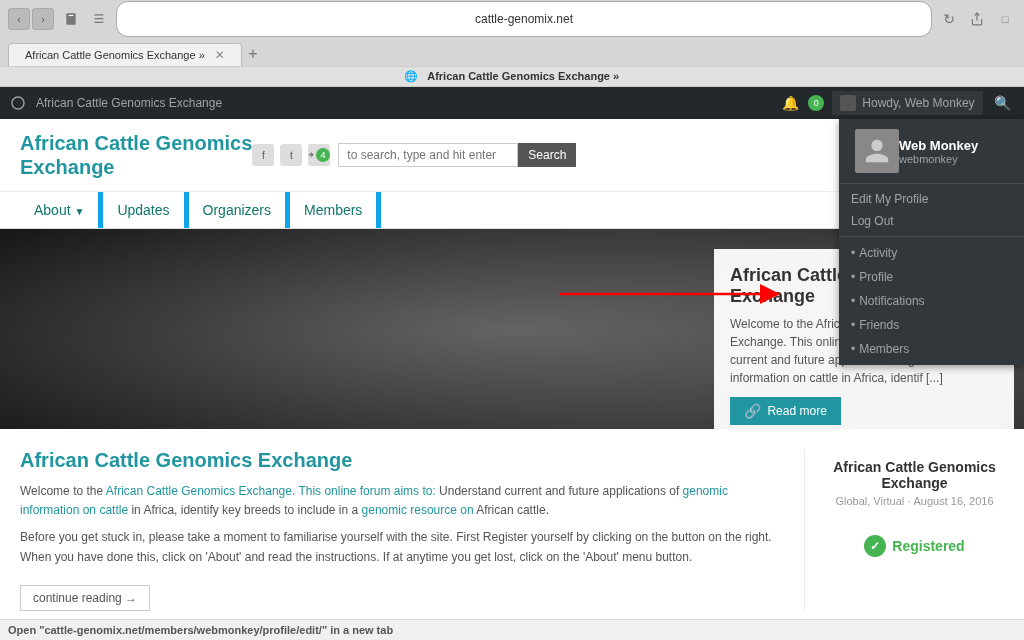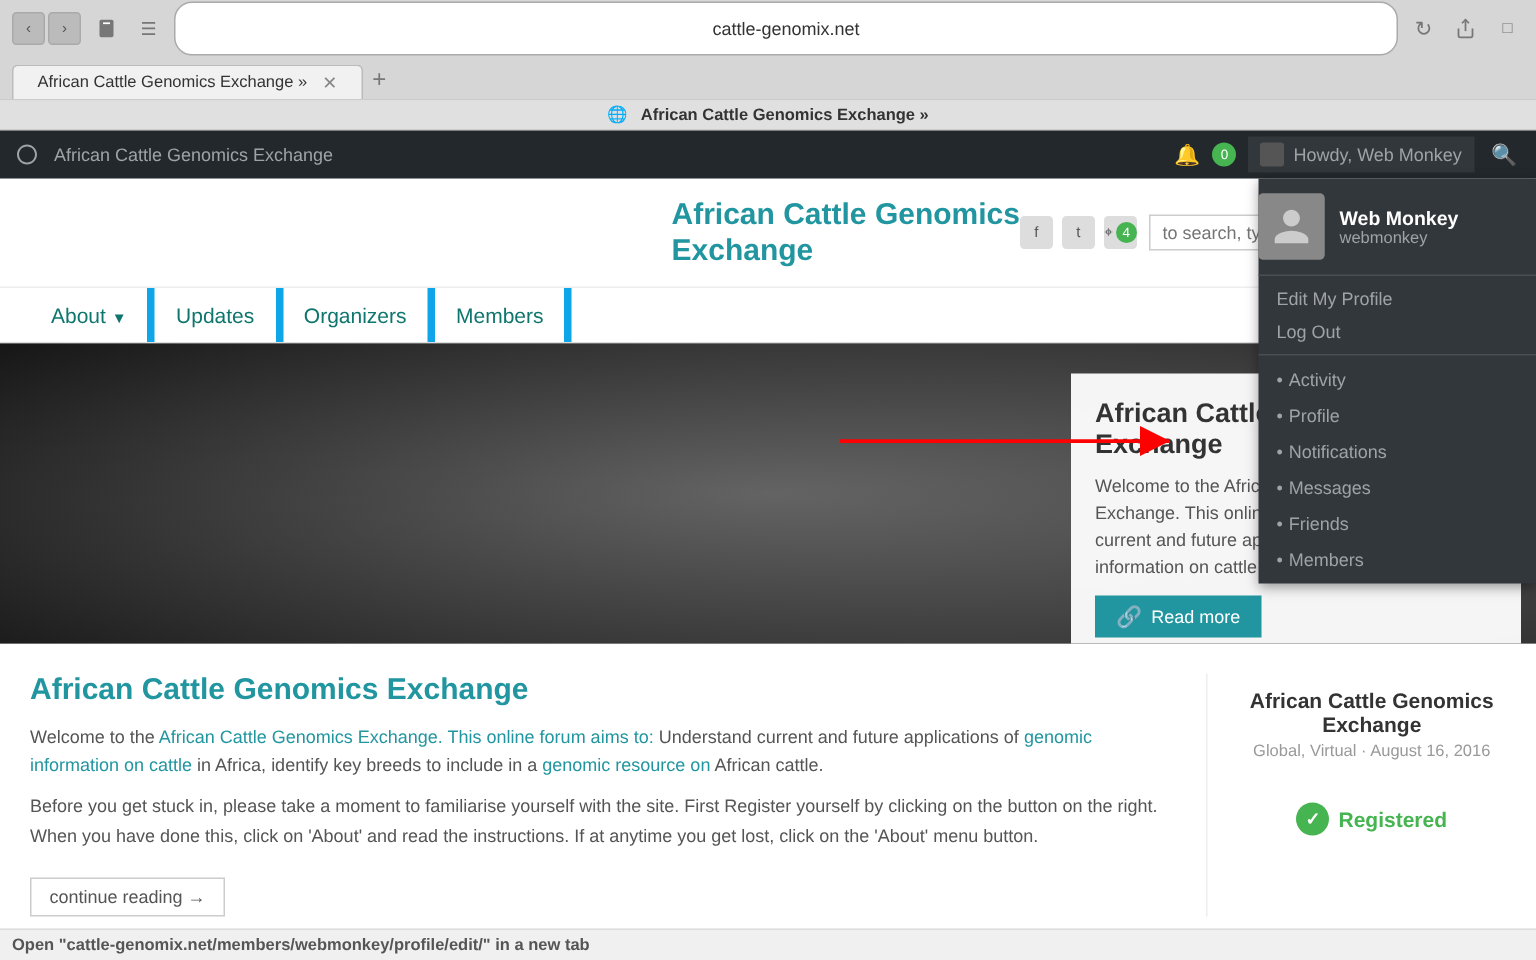--- a/index.html
+++ b/index.html
@@ -24,34 +24,34 @@
     .wp-site-name { color: #9ea3a8; font-size: 12px; margin-left: 4px; }
     .wp-admin-right { margin-left: auto; display: flex; align-items: center; gap: 8px; }
     .wp-notif { color: #9ea3a8; font-size: 14px; }
     .wp-howdy { background: #32373c; color: #9ea3a8; font-size: 12px; padding: 4px 8px; display: flex; align-items: center; gap: 6px; cursor: pointer; }
     .wp-howdy-text { color: #9ea3a8; }
     .wp-avatar-small { width: 16px; height: 16px; border-radius: 2px; background: #555; }
     .wp-green-circle { background: #46b450; color: white; border-radius: 50%; width: 16px; height: 16px; font-size: 9px; display: flex; align-items: center; justify-content: center; }
 
     
     .dropdown-menu { position: absolute; top: 32px; right: 0; width: 185px; background: #32373c; z-index: 1000; box-shadow: 0 2px 8px rgba(0,0,0,0.4); }
-    .dropdown-header { padding: 10px 0; border-bottom: 1px solid #4a4f54; display: flex; gap: 10px; align-items: center; }
+    .dropdown-header { padding: 10px 16px; border-bottom: 1px solid #4a4f54; display: flex; align-items: center; }
     .dropdown-avatar-placeholder { width: 44px; height: 44px; background: #888; border-radius: 3px; display: flex; align-items: center; justify-content: center; }
     .dropdown-user-info { display: flex; flex-direction: column; justify-content: center; }
     .dropdown-username { color: #fff; font-size: 13px; font-weight: bold; }
     .dropdown-handle { color: #9ea3a8; font-size: 11px; }
     .dropdown-links { padding: 4px 0; border-bottom: 1px solid #4a4f54; }
     .dropdown-link { display: block; color: #9ea3a8; font-size: 12px; padding: 4px 12px; text-decoration: none; cursor: pointer; }
     .dropdown-nav { padding: 4px 0; }
     .dropdown-nav-item { display: flex; align-items: center; gap: 4px; padding: 5px 12px; color: #9ea3a8; font-size: 12px; cursor: pointer; }
     .dropdown-nav-item::before { content: '•'; color: #9ea3a8; }
 
     
     .website-content { background: white; position: relative; }
-    .site-header { background: white; padding: 12px 20px; display: flex; align-items: center; justify-content: flex-end; border-bottom: 1px solid #eee; }
+    .site-header { background: white; padding: 12px 20px; display: flex; align-items: center; justify-content: flex-start; border-bottom: 1px solid #eee; }
     .site-title { color: #2196a0; font-size: 20px; font-weight: bold; line-height: 1.2; }
     .site-header-right { display: flex; align-items: center; gap: 8px; }
     .social-icons { display: flex; gap: 6px; align-items: center; }
     .social-icon { width: 22px; height: 22px; background: #ddd; border-radius: 3px; display: flex; align-items: center; justify-content: center; font-size: 10px; color: #555; }
     .search-bar { display: flex; gap: 0; }
     .search-input { border: 1px solid #ccc; padding: 4px 8px; font-size: 12px; width: 180px; outline: none; }
     .search-btn { background: #555; color: white; border: none; padding: 4px 10px; font-size: 12px; cursor: pointer; }
 
     
     .site-nav { background: white; padding: 0 20px; border-bottom: 1px solid #ddd; display: flex; align-items: center; gap: 0; }
@@ -179,23 +179,20 @@
     </div>
     <div class="dropdown-nav">
       <div class="dropdown-nav-item">
         <span>Activity</span>
       </div>
       <div class="dropdown-nav-item">
         <span>Profile</span>
       </div>
       <div class="dropdown-nav-item">
         <span>Notifications</span>
-      </div>
-      <div class="dropdown-nav-item">
-        <span>Messages</span>
       </div>
       <div class="dropdown-nav-item">
         <span>Friends</span>
       </div>
       <div class="dropdown-nav-item">
         <span>Members</span>
       </div>
     </div>
   </div>
 </div>

